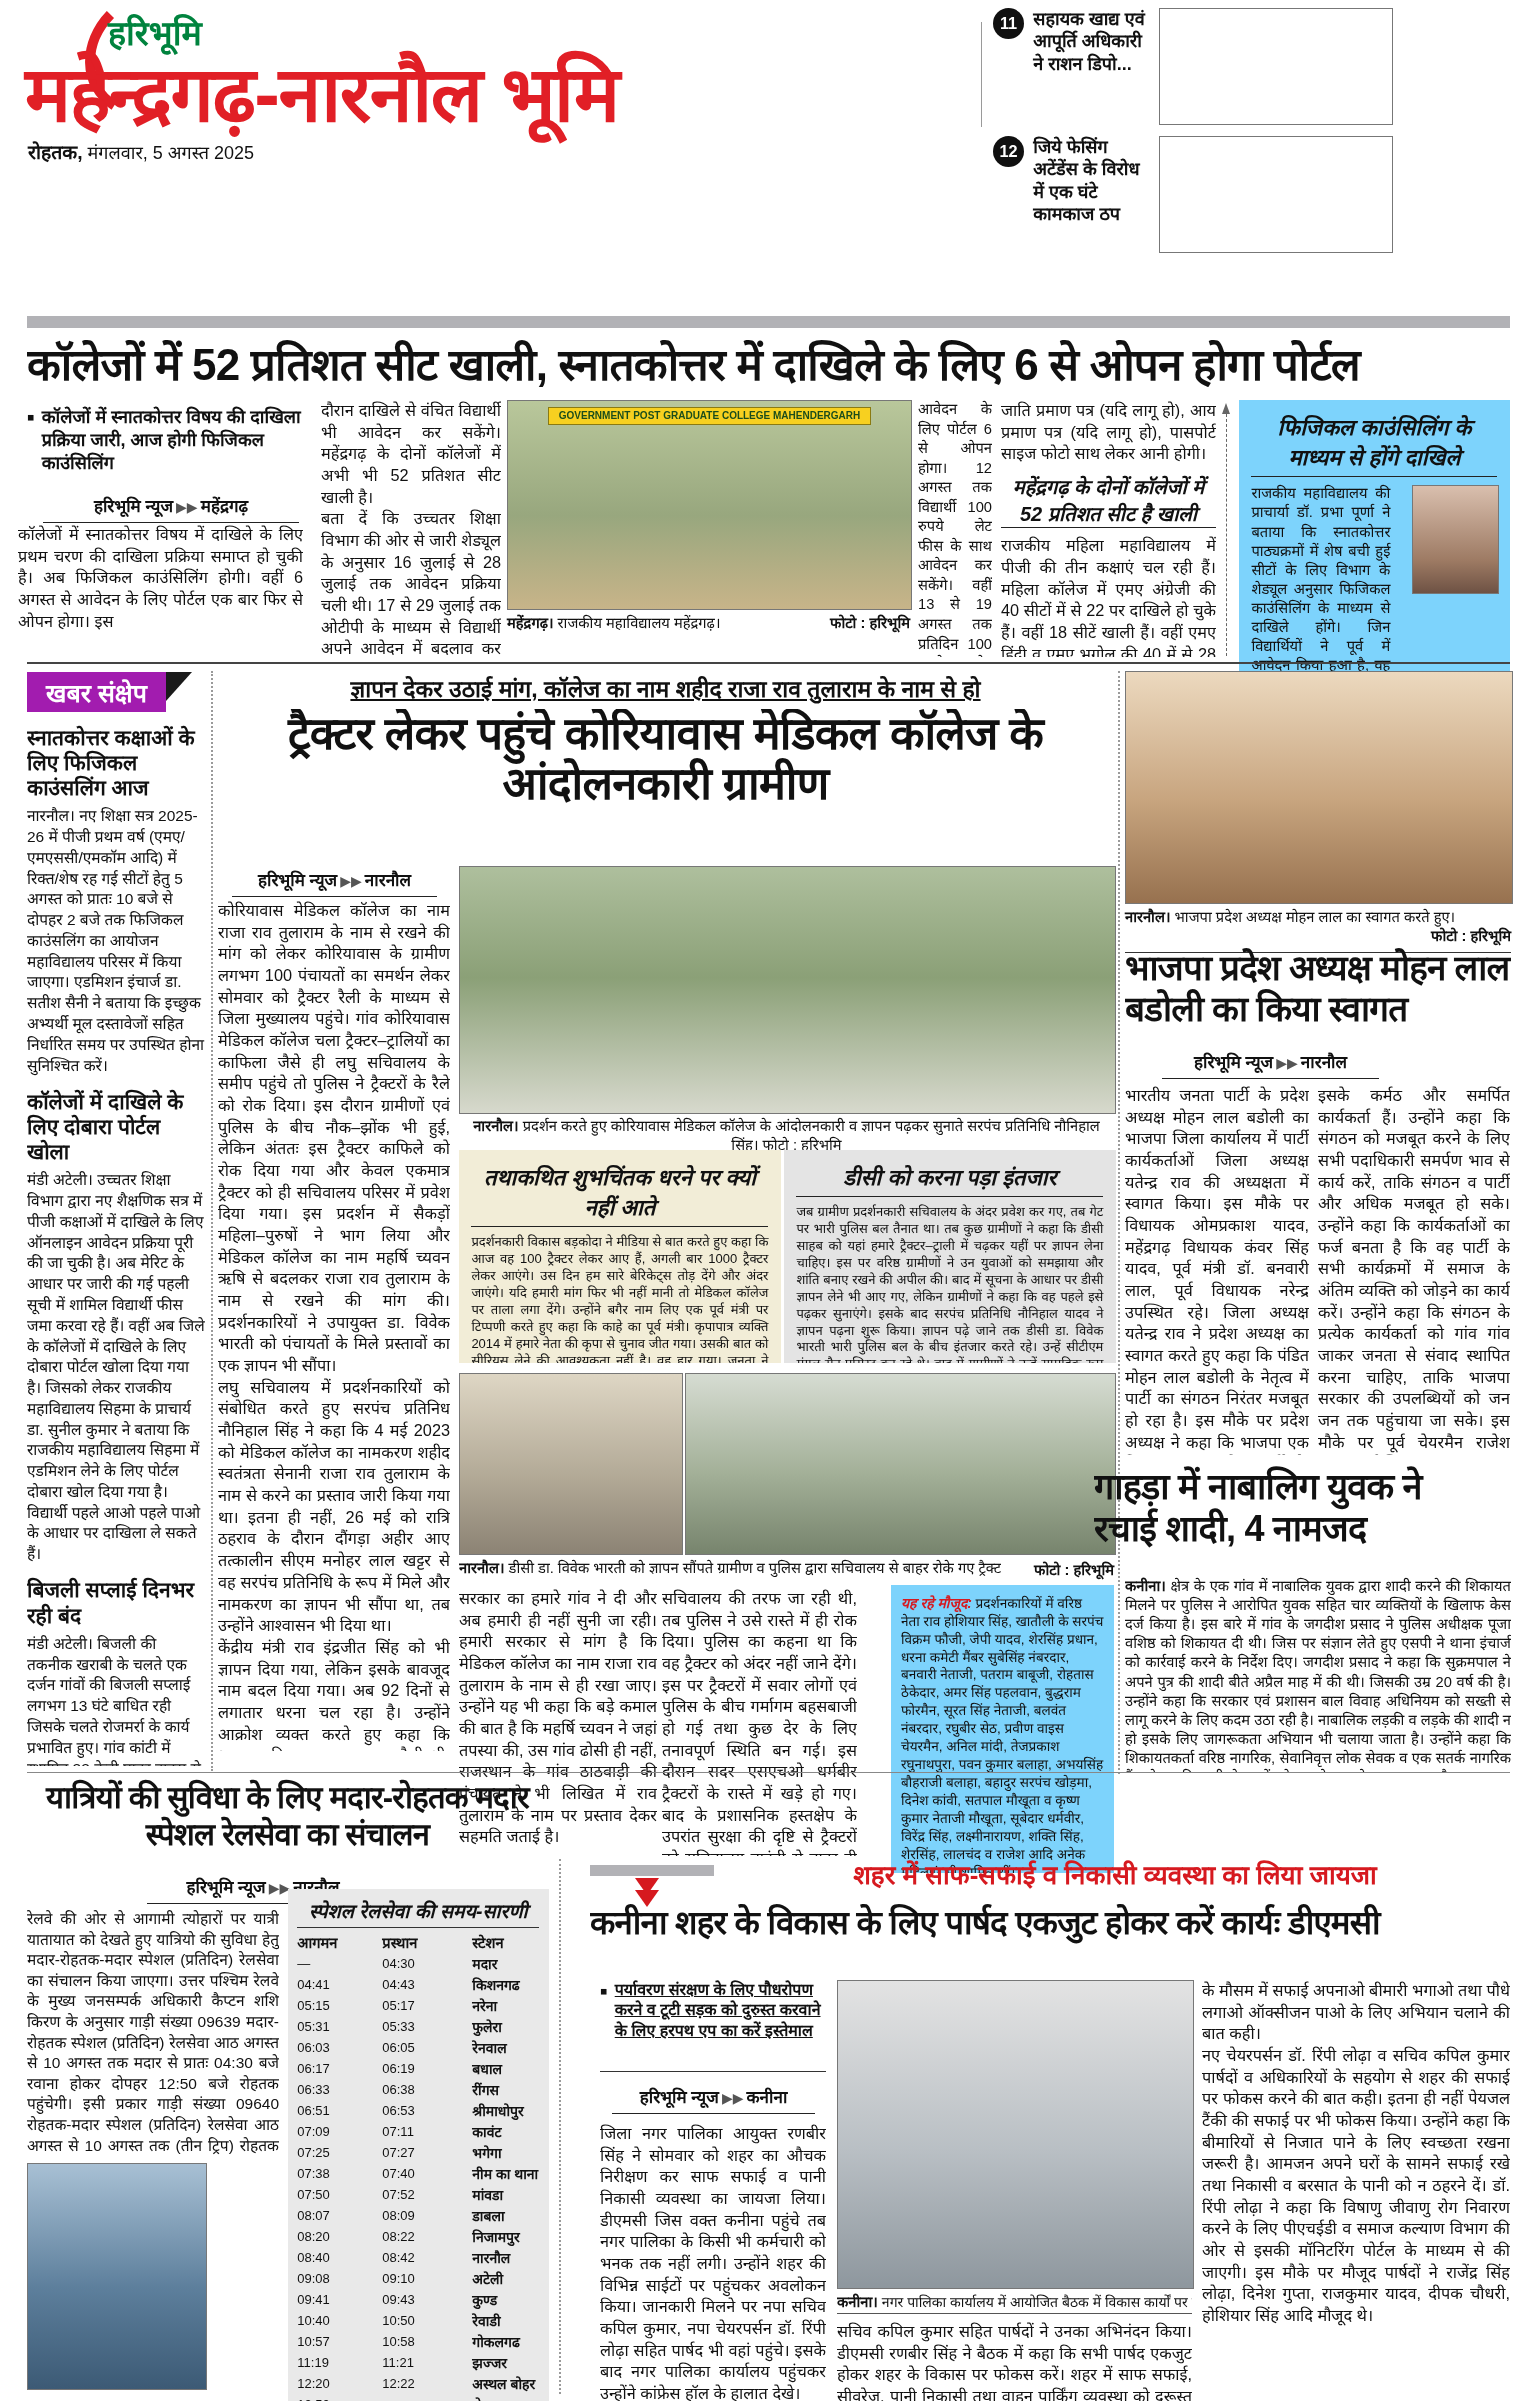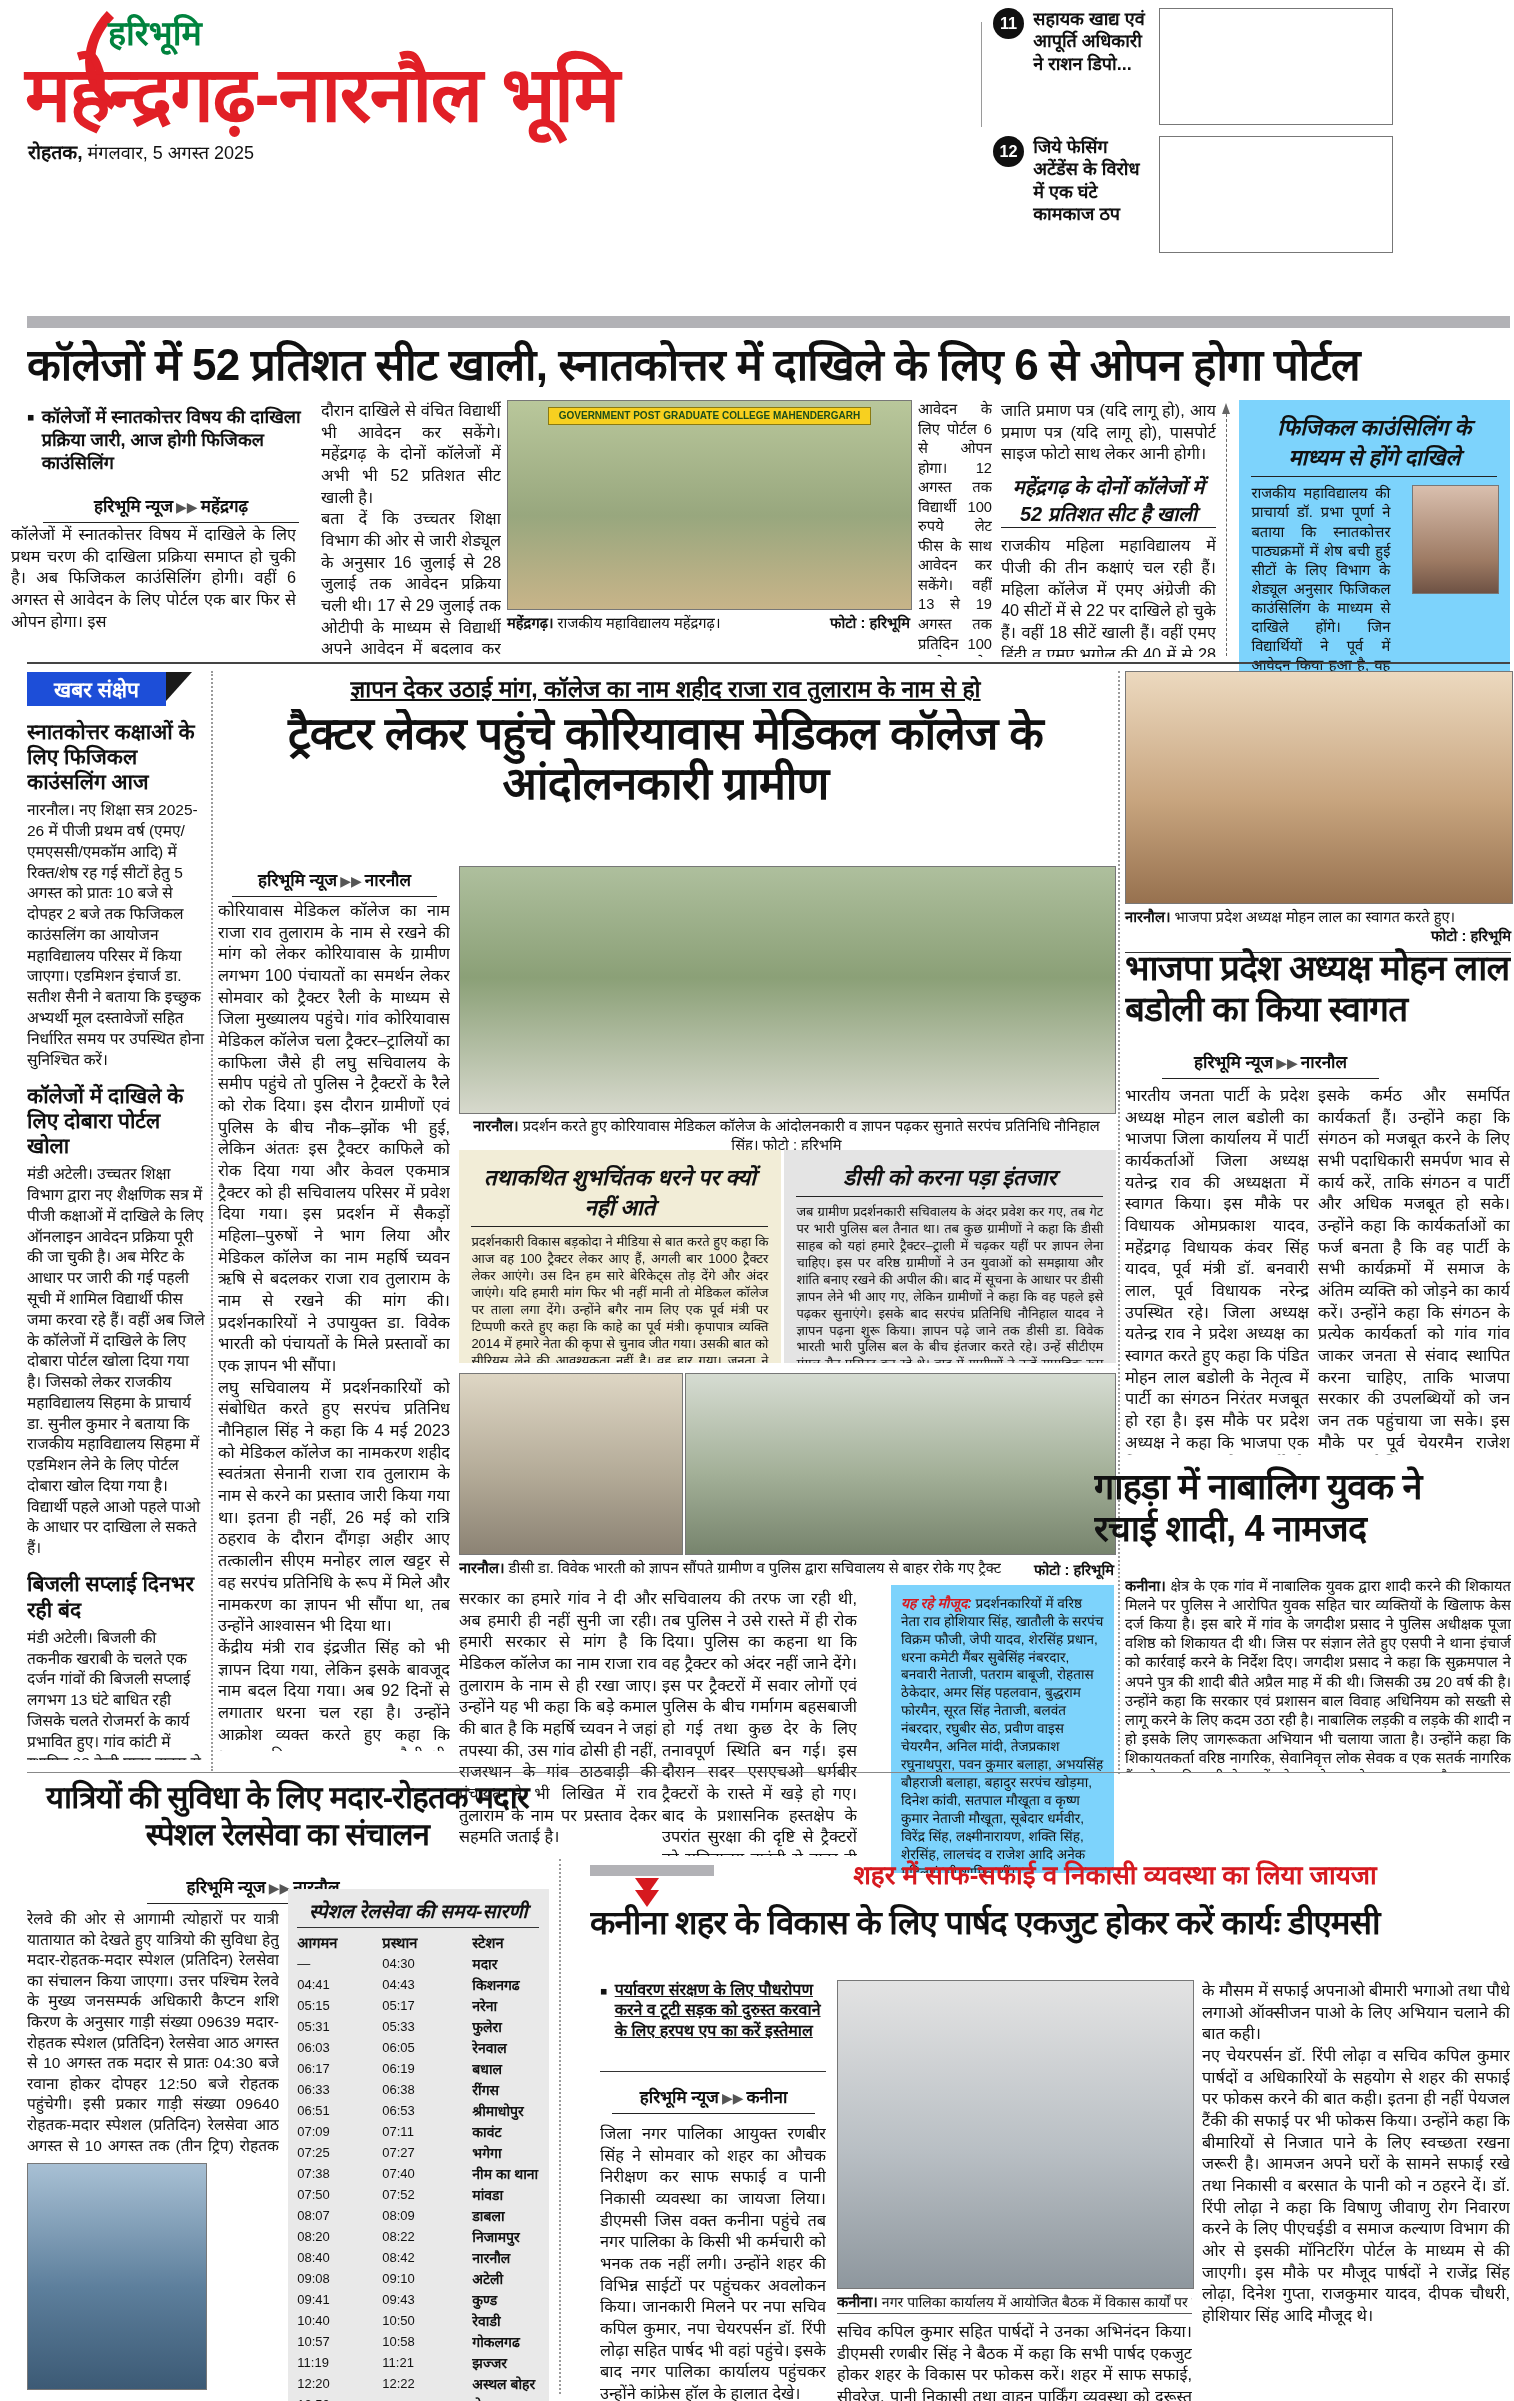--- a/index.html
+++ b/index.html
@@ -48,21 +48,21 @@
   .ph-memo{background:linear-gradient(180deg,#ded6c4 0%,#b0a794 60%,#8c8374 100%);}
   .ph-tractor{background:linear-gradient(180deg,#d6dcd2 0%,#a3b098 55%,#77846d 100%);}
   .ph-bjp{background:linear-gradient(180deg,#ecd9bf 0%,#c8a57f 55%,#97714f 100%);}
   .ph-meeting{background:linear-gradient(180deg,#e3e3e3 0%,#b9bfc4 55%,#8e979e 100%);}
   .ph-train{background:linear-gradient(180deg,#a8c0d4 0%,#5d7f9c 55%,#3c5a75 100%);}
   .ph-portrait{background:linear-gradient(180deg,#d9bfae 0%,#9d7a63 70%,#6e5244 100%);}
   .cap{font-size:14.7px;line-height:1.3;}
   .cap .b{font-weight:bold;}
   .credit{font-size:14.7px;font-weight:bold;}
   
-  .sb-head{background:#1d4ed8;color:#fff;font-size:21px;font-weight:800;text-align:center;
+  .sb-head{background:#a21caf;color:#fff;font-size:25px;font-weight:800;text-align:center;
            padding:3.1px 0;position:relative;}
   .sb-fold{position:absolute;right:-26px;top:0;width:0;height:0;
            border-top:29px solid #1a1a1a;border-right:26px solid transparent;}
   .sbitem{margin-top:12.4px;}
   .sbtitle{font-size:21px;font-weight:800;line-height:1.2;margin-bottom:6.2px;}
   .sbbody{font-size:15.5px;line-height:1.34;text-align:left;}
   .dotv{border-left:2.3px dotted #9a9a9a;}
   
   .nbox{padding:11px 12.4px;}
   .nbox-title{font-size:22px;font-weight:800;font-style:italic;text-align:center;
@@ -128,21 +128,21 @@
 
     <div class="lbullet">
       <span class="sq">■</span>
       <span class="btxt">कॉलेजों में स्नातकोत्तर विषय की दाखिला प्रक्रिया जारी, आज होगी फिजिकल काउंसिलिंग</span>
     </div>
 
   </div>
 <div class="abs byline" style="left:43px;top:494px;width:256px;">
   <span>हरिभूमि न्यूज</span><span class="arr">▶▶</span><span>महेंद्रगढ़</span>
 </div>
-<div class="abs bt just pre hide" style="left:11px;top:524px;width:285px;height:133px;">कॉलेजों में स्नातकोत्तर विषय में दाखिले के लिए प्रथम चरण की दाखिला प्रक्रिया समाप्त हो चुकी है। अब फिजिकल काउंसिलिंग होगी। वहीं 6 अगस्त से आवेदन के लिए पोर्टल एक बार फिर से ओपन होगा। इस</div>
+<div class="abs bt just pre hide" style="left:18px;top:524px;width:285px;height:133px;">कॉलेजों में स्नातकोत्तर विषय में दाखिले के लिए प्रथम चरण की दाखिला प्रक्रिया समाप्त हो चुकी है। अब फिजिकल काउंसिलिंग होगी। वहीं 6 अगस्त से आवेदन के लिए पोर्टल एक बार फिर से ओपन होगा। इस</div>
 
 <div class="abs bt just pre hide" style="left:321px;top:400px;width:180px;height:257px;">दौरान दाखिले से वंचित विद्यार्थी भी आवेदन कर सकेंगे। महेंद्रगढ़ के दोनों कॉलेजों में अभी भी 52 प्रतिशत सीट खाली है।
 बता दें कि उच्चतर शिक्षा विभाग की ओर से जारी शेड्यूल के अनुसार 16 जुलाई से 28 जुलाई तक आवेदन प्रक्रिया चली थी। 17 से 29 जुलाई तक ओटीपी के माध्यम से विद्यार्थी अपने आवेदन में बदलाव कर सकते थे। 17 से 29 जुलाई तक आवेदन पत्रों की जांच शुरू हुई थी। 30 जुलाई को पहली प्रोविजनल मेरिट लिस्ट जारी हुई थी। वहीं 31 जुलाई को पहली फाइनल मेरिट लिस्ट जारी की गई थी। एक अगस्त से चार अगस्त तक पहली मेरिट लिस्ट में शामिल विद्यार्थियों को फीस जमा करने का समय दिया गया है। पांच अगस्त को फिजिकल काउंसिलिंग होगी। इसके बाद छह अगस्त से</div>
 
 <div class="abs photo ph-college" style="left:507px;top:400px;width:403px;height:208px;">
   <div class="ph-sign">GOVERNMENT POST GRADUATE COLLEGE MAHENDERGARH</div>
 </div>
 <div class="abs cap" style="left:507px;top:614px;width:403px;">
   <span class="b">महेंद्रगढ़।</span>
   <span>राजकीय महाविद्यालय महेंद्रगढ़।</span>

